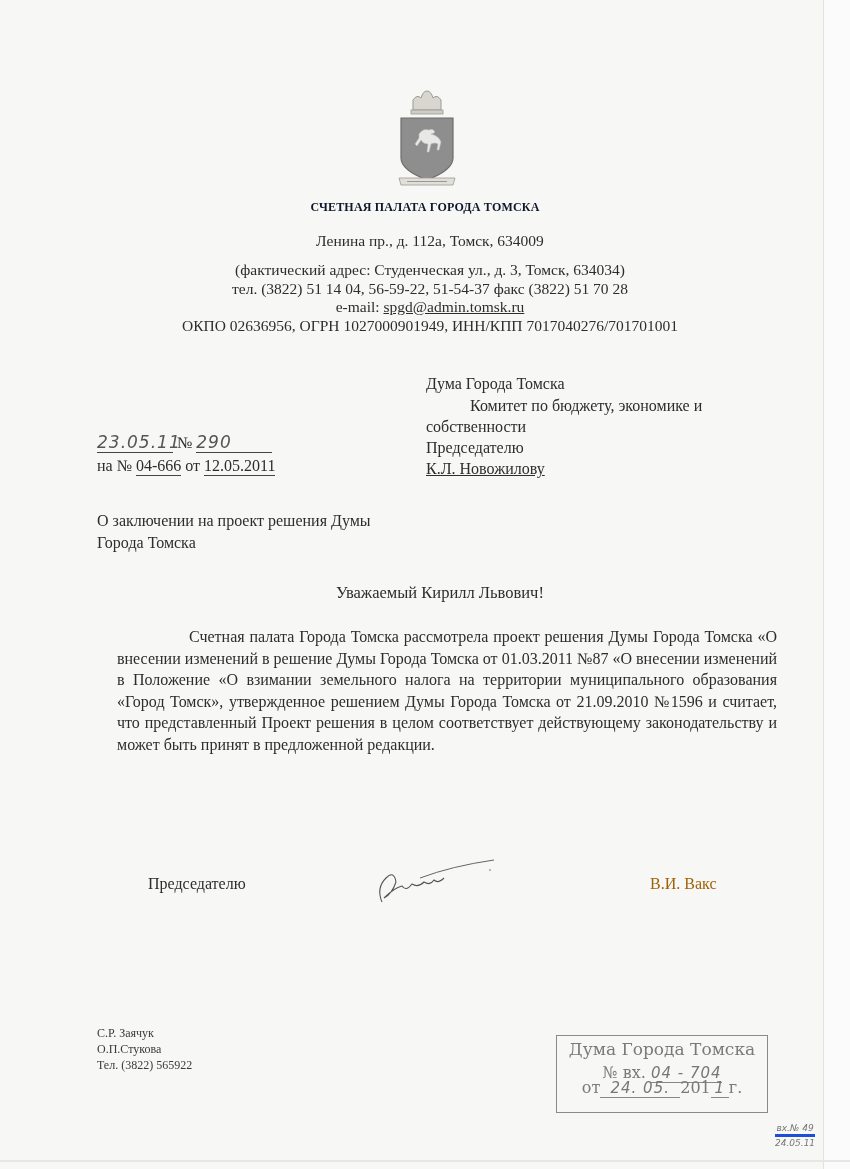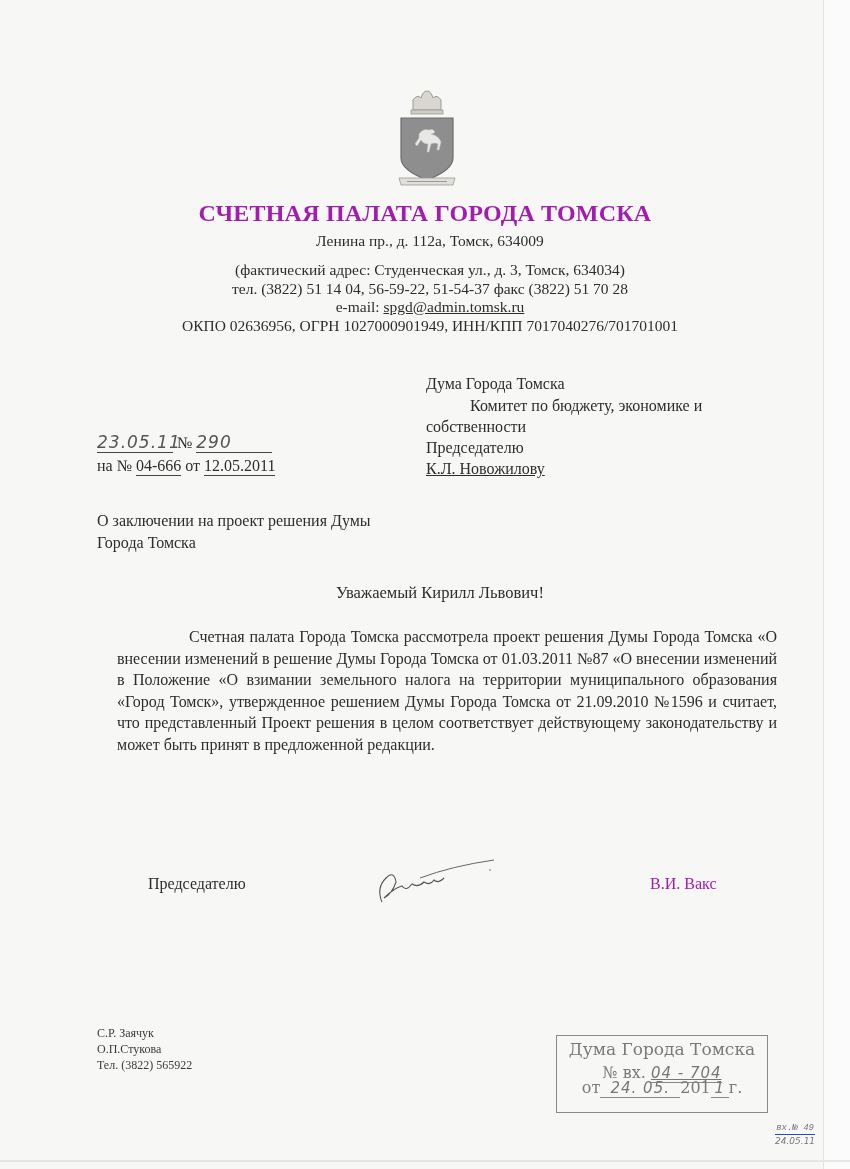--- a/index.html
+++ b/index.html
@@ -11,59 +11,59 @@
   }
   .page { position:absolute; left:0; top:0; width:850px; height:1169px; }
   .edge-line { position:absolute; left:823px; top:0; width:1px; height:1169px; background:#e2e2e0; }
   .edge-strip { position:absolute; left:824px; top:0; width:26px; height:1169px; background:#fbfbfb; }
   .bottom-edge { position:absolute; left:0; top:1160px; width:850px; height:2px; background:#e6e6e4; }
   .abs { position:absolute; white-space:nowrap; }
 
   
   .emblem { position:absolute; left:395px; top:88px; width:64px; height:100px; }
 
-  .org-title { left:0; width:850px; text-align:center; top:200px; font-size:24px; font-weight:bold; color:#a21caf; letter-spacing:0.2px; }
+  .org-title { left:0; width:850px; text-align:center; top:200px; font-size:12px; font-weight:bold; color:#0f172a; letter-spacing:0.2px; }
   .hdr-line { left:0; width:860px; text-align:center; font-size:15.5px; color:#2d2d2d; }
   .email-link { text-decoration:underline; }
 
   .addr { left:426px; font-size:16px; line-height:22px; color:#2d2d2d; }
   .ref { left:97px; font-size:16px; color:#2d2d2d; }
   .hand { font-family:"DejaVu Sans", sans-serif; font-style:italic; color:#555; font-size:17px; letter-spacing:1px; }
   .uline { display:inline-block; border-bottom:1px solid #444; }
 
   .subject { left:97px; top:510px; font-size:16px; line-height:22px; color:#2d2d2d; }
   .greeting { left:0; width:880px; text-align:center; top:583px; font-size:16.5px; color:#2d2d2d; }
 
   .body-text {
     position:absolute; left:97px; top:626px; width:660px;
     font-size:16px; line-height:21.5px; text-align:justify; color:#2d2d2d;
     text-indent:72px;
     margin-left:20px;
   }
 
   .sig-role { left:148px; top:875px; font-size:16px; color:#2d2d2d; }
-  .sig-name { left:650px; top:875px; font-size:16px; color:#a21caf; }
+  .sig-name { left:650px; top:875px; font-size:16px; color:#a16207; }
   .signature { position:absolute; left:372px; top:858px; width:130px; height:50px; }
 
   .exec { left:97px; font-size:12px; line-height:16px; color:#3a3a3a; }
 
   .stamp {
     position:absolute; left:556px; top:1035px; width:212px; height:78px;
     border:1.5px solid #8a8a8a; box-sizing:border-box;
     color:#7a7a7a; text-align:center;
     font-family:"DejaVu Serif", serif;
   }
   .stamp .s1 { position:absolute; left:0; width:100%; top:3px; font-size:17px; }
   .stamp .s2 { position:absolute; left:0; width:100%; top:27px; font-size:16px; }
   .stamp .s3 { position:absolute; left:0; width:100%; top:42px; font-size:16px; }
   .stamp .hand { font-size:15px; color:#777; }
   .stamp .uline { border-bottom:1px solid #888; }
 
   .corner-note { position:absolute; left:775px; top:1122px; font-family:"DejaVu Sans", sans-serif; font-style:italic; font-size:9px; color:#777; line-height:12px; text-align:center; }
-  .corner-note .top { border-bottom:1px solid #1d4ed8;font-family:Liberation Mono, monospace; }
+  .corner-note .top { border-bottom:3px solid #1d4ed8; }
 </style>
 </head>
 <body>
 
 <div class="page">
   <div class="edge-line"></div>
   <div class="edge-strip"></div>
   <div class="bottom-edge"></div>
 
   <svg class="emblem" viewBox="0 0 64 100">
@@ -124,21 +124,21 @@
   <div class="abs sig-name">В.И. Вакс</div>
 
   <div class="abs exec" style="top:1025px;text-align:center;">С.Р. Заячук</div>
   <div class="abs exec" style="top:1041px;">О.П.Стукова</div>
   <div class="abs exec" style="top:1057px;">Тел. (3822) 565922</div>
 
   <div class="stamp">
     <div class="s1">Дума Города Томска</div>
     <div class="s2">
       <span>№ вх.</span>
-      <span class="uline hand" style="min-width:64px;text-decoration:underline;">04 - 704</span>
+      <span class="uline hand" style="min-width:64px;">04 - 704</span>
     </div>
     <div class="s3">
       <span>от</span><span class="uline hand" style="min-width:80px;">24. 05.</span><span>201</span><span class="uline hand" style="min-width:18px;">1</span><span>г.</span>
     </div>
   </div>
 
   <div class="corner-note">
     <div class="top">вх.№ 49</div>
     <div>24.05.11</div>
   </div>

